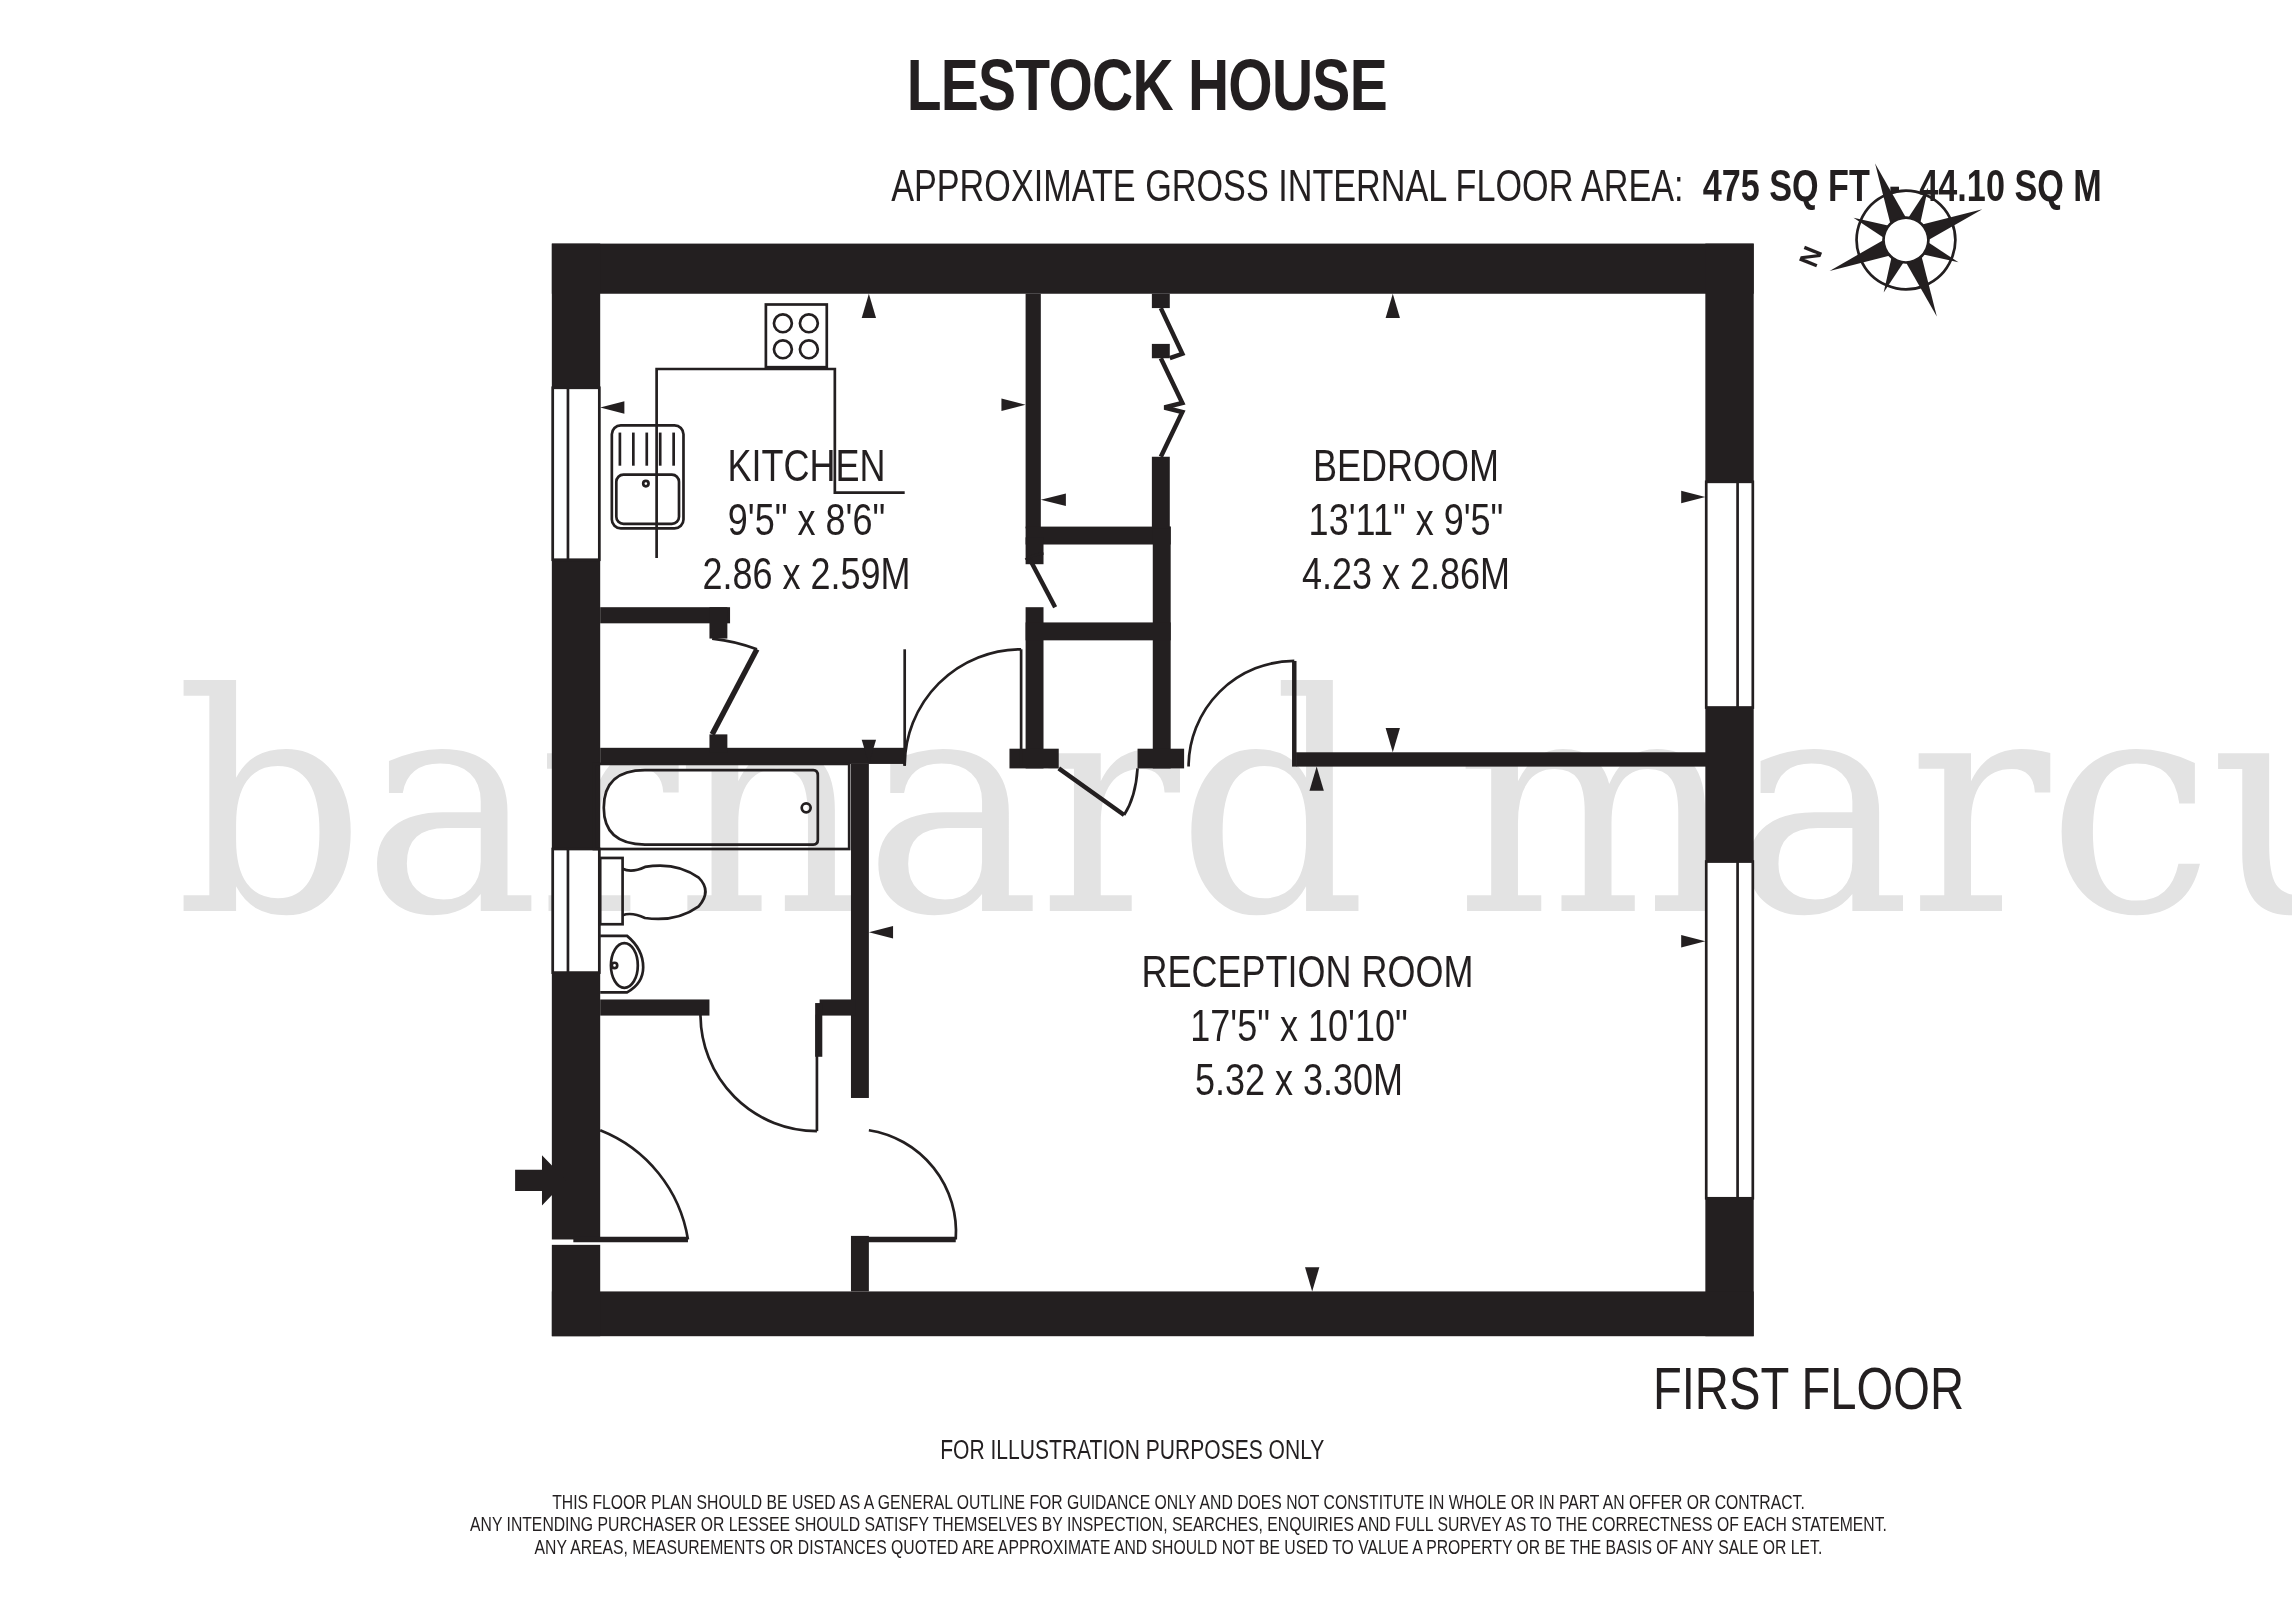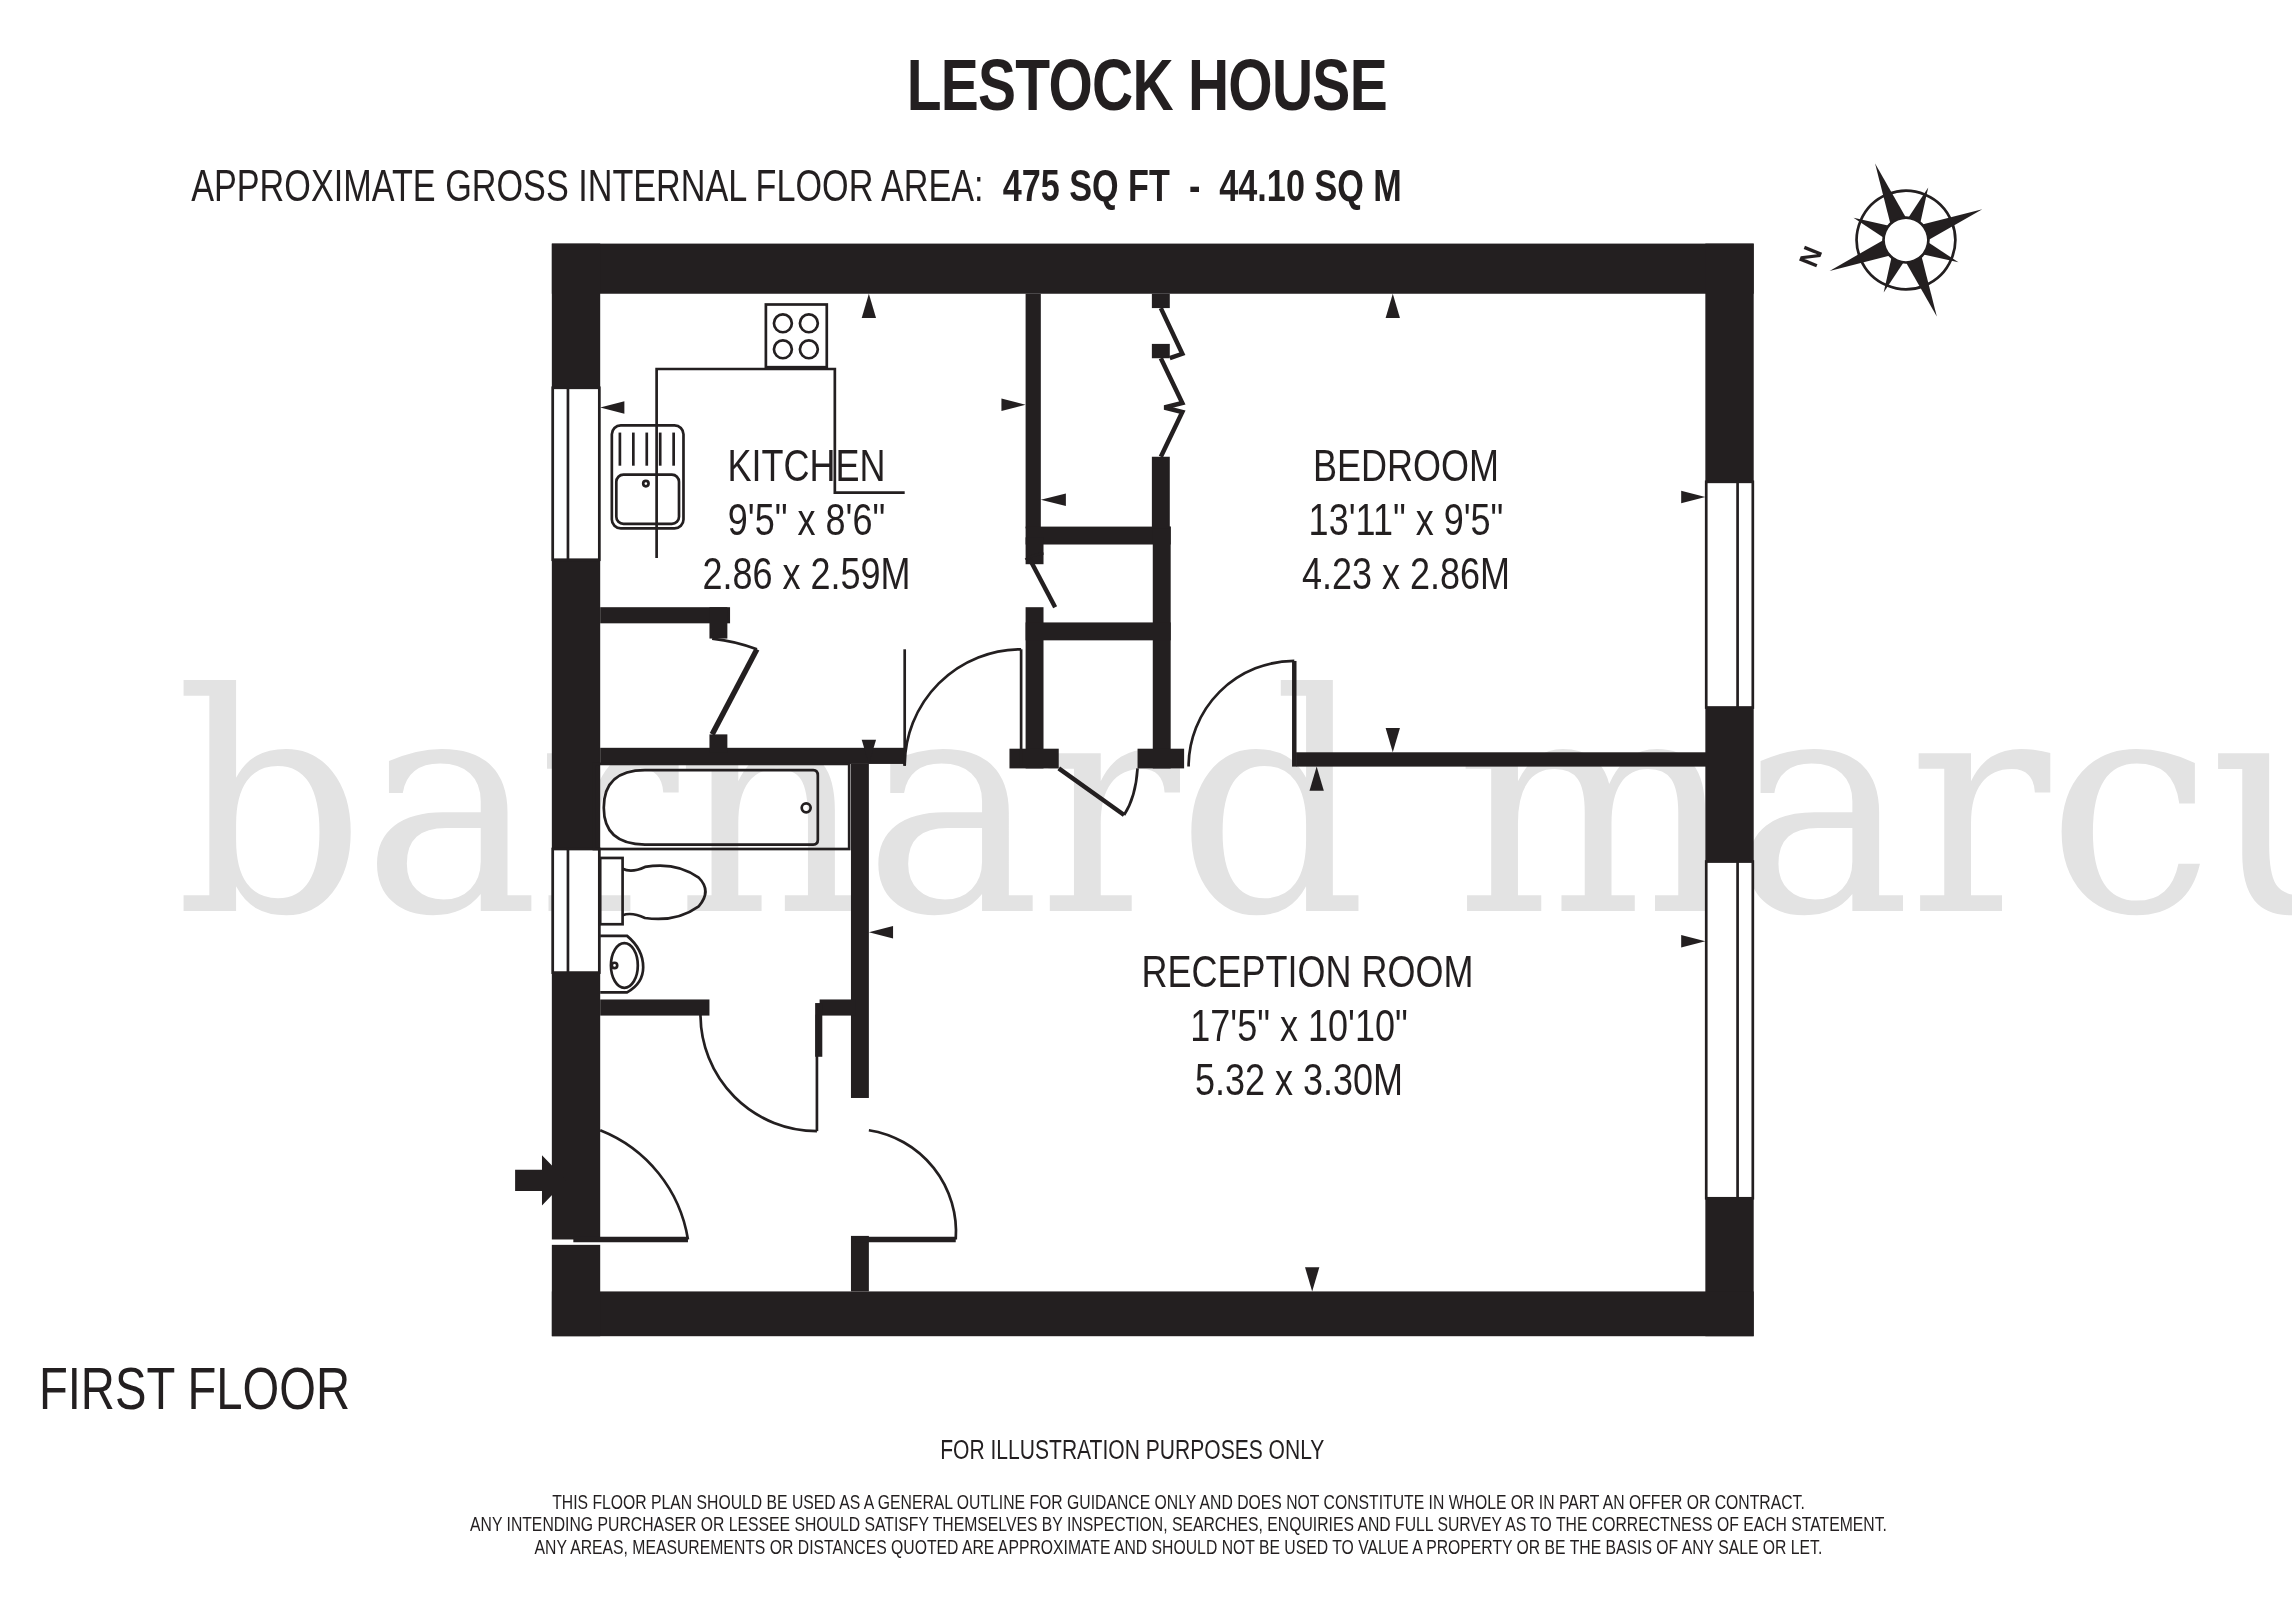--- a/index.html
+++ b/index.html
@@ -1,25 +1,25 @@
 <!DOCTYPE html>
 <html style="font-size:14.3px"><head>
 <meta charset="utf-8">
 <style>
   html, body { margin: 0; padding: 0; background: #ffffff; }
   body { width: 2293px; height: 1621px; position: relative; overflow: hidden; font-family: "Liberation Sans", sans-serif; color: #231f20; }
   .abs { position: absolute; }
   #title-wrap { left: 0; width: 2293px; top: 48px; text-align: center; }
   #title { font-family: "Liberation Sans", sans-serif; font-weight: bold; font-size: 73px; line-height: 1; transform: scaleX(0.78); display: inline-block; letter-spacing: -0.9px; }
-  #subtitle-wrap { left: 0; width: 2293px; top: 163px; text-align: left; }
+  #subtitle-wrap { left: 0; width: 2293px; top: 163px; text-align: right; }
   #subtitle { font-size: 45px; line-height: 1; transform: scaleX(0.76); display: inline-block; white-space: nowrap; }
   #subtitle b { font-weight: bold; }
   .room-label { position: absolute; text-align: center; font-size: 45px; line-height: 54px; transform: scaleX(0.8); white-space: nowrap; }
   .room-label div { display: block; }
-  #floor-wrap { left: 0; width: 2003px; top: 1360px; text-align: left; }
+  #floor-wrap { left: 0; width: 2003px; top: 1360px; text-align: right; }
   #floor-name { font-size: 59px; line-height: 1; display: inline-block; transform: scaleX(0.8); }
   #illus-wrap { left: 0; width: 2264px; top: 1437px; text-align: center; }
   #illus { font-size: 27px; line-height: 1; display: inline-block; transform: scaleX(0.78); }
   #disclaimer-wrap { left: 0; width: 2293px; top: 1491px; text-align: center; padding-left: 32px; }
   .disc-line { font-size: 19.7px; line-height: 22.4px; display: block; transform: scaleX(0.8); white-space: nowrap; }
   #watermark { left: 175px; top: 654px; width: 1970px; font-family: "DejaVu Serif", serif; font-size: 304px; line-height: 1; color: #e3e3e3; letter-spacing: -3.6px; white-space: nowrap; transform: scaleX(0.98); transform-origin: left top; }
   svg#plan { position: absolute; left: 0; top: 0; }
 </style>
 </head>
 <body>

